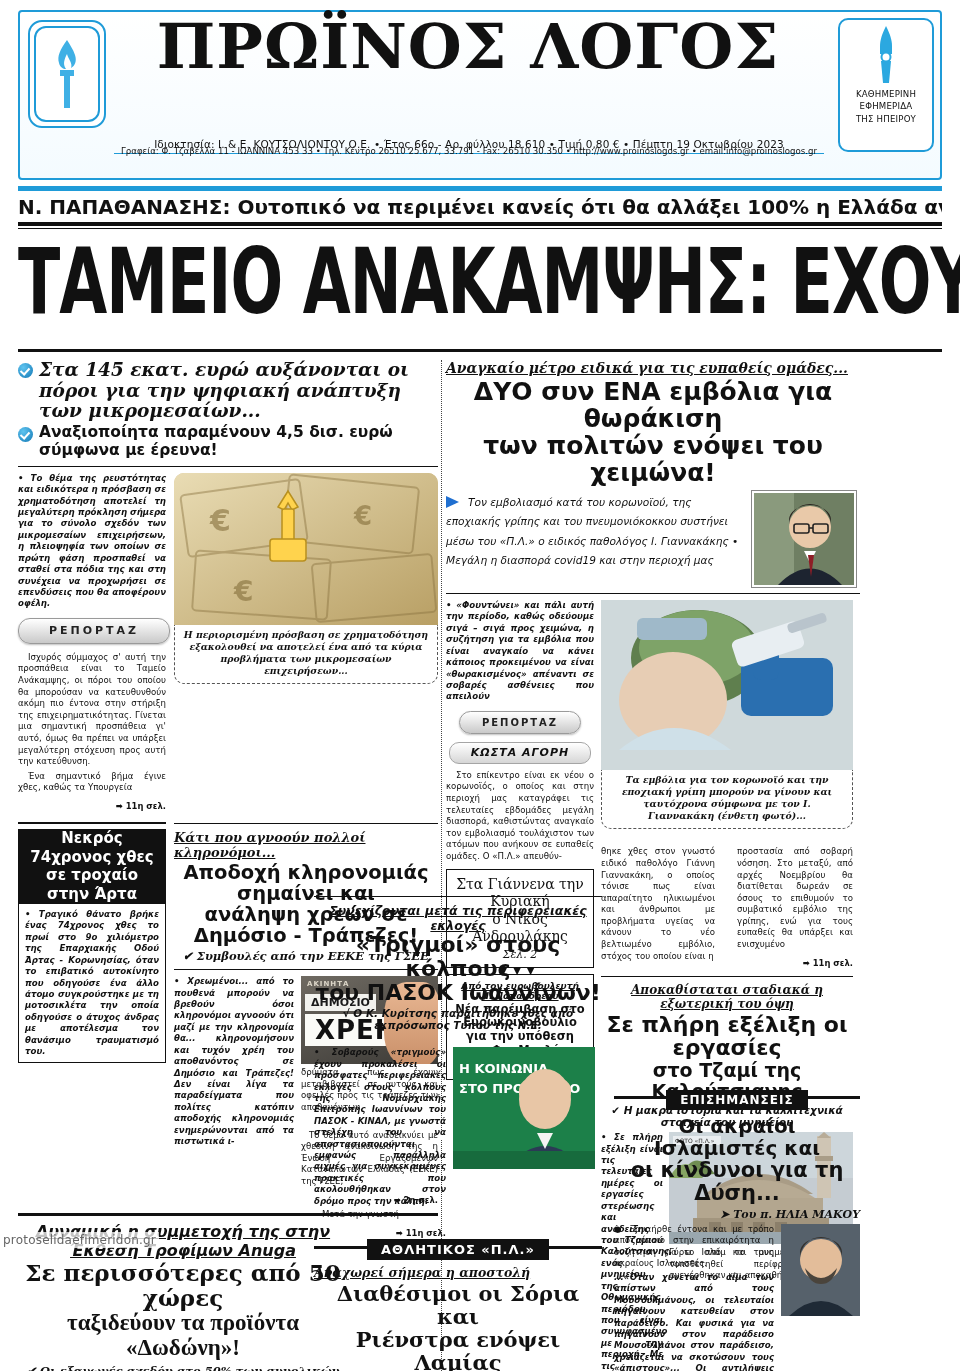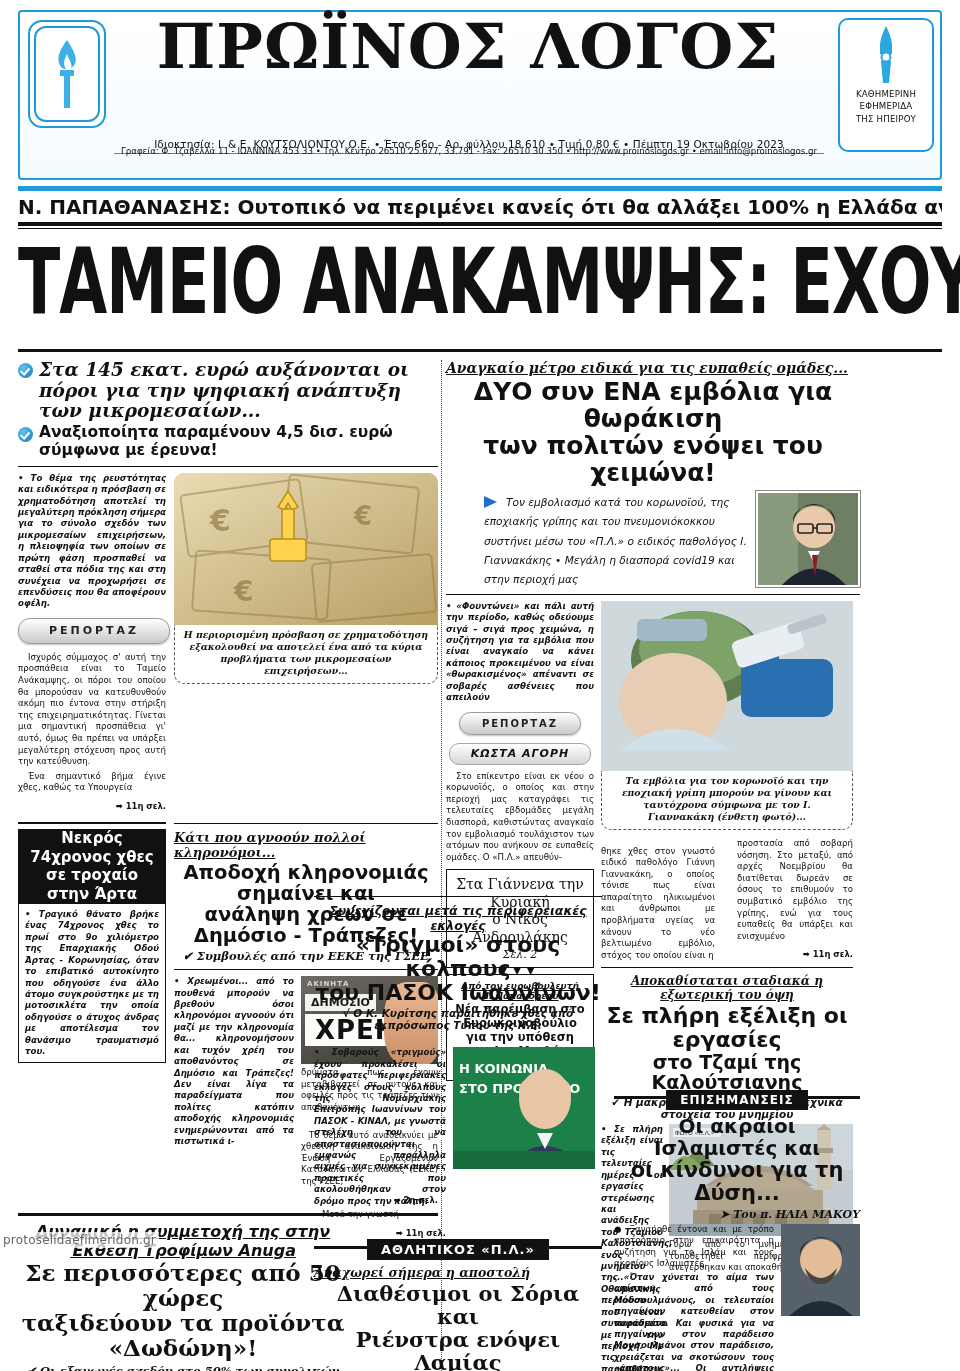--- a/index.html
+++ b/index.html
@@ -334,35 +334,35 @@
               </div>
             </div>
           </div>
         </div>
       </div>
 
       <div class="hr-thick" style="margin-top:6px;"></div>
       <div style="width:330px;">
         <div class="kicker-sans" style="text-align:center;">Δυναμική η συμμετοχή της στην Έκθεση Τροφίμων Anuga</div>
         <div class="head-serif" style="font-size:23px;">Σε περισσότερες από 50 χώρες</div>
-        <div class="head-serif" style="font-size:23px;">ταξιδεύουν τα προϊόντα «Δωδώνη»!</div>
+        <div class="head-serif" style="font-size:23px;font-family:Liberation Serif, serif;">ταξιδεύουν τα προϊόντα «Δωδώνη»!</div>
         <div class="sub-it">✔ Οι εξαγωγές σχεδόν στο 50% των συνολικών πωλήσεων</div>
 
       </div>
 
     </div>
 
     <div class="colB">
 
       <div>
         <div class="kicker" style="font-size:14px;">Αναγκαίο μέτρο ειδικά για τις ευπαθείς ομάδες...</div>
         <div class="head-sans" style="font-size:25px;">ΔΥΟ συν ΕΝΑ εμβόλια για θωράκιση</div>
         <div class="head-sans" style="font-size:25px;">των πολιτών ενόψει του χειμώνα!</div>
 
-        <div style="display:flex;gap:6px;align-items:flex-start;margin-top:5px;margin-left:38px;">
+        <div style="display:flex;gap:6px;align-items:flex-start;margin-top:5px;">
           <div style="width:300px;">
             <span class="flag-tri"></span>
             <span class="lead-intro">Τον εμβολιασμό κατά του κορωνοϊού, της εποχιακής γρίπης και του πνευμονιόκοκκου συστήνει μέσω του «Π.Λ.» ο ειδικός παθολόγος Ι. Γιαννακάκης • Μεγάλη η διασπορά covid19 και στην περιοχή μας</span>
           </div>
           <div style="width:104px;">
             <div class="photo avatar" style="height:92px;background:#5c6e52;position:relative;overflow:hidden;">
               <svg width="104" height="92" viewBox="0 0 104 92">
                 <rect width="104" height="92" fill="#6f7f63"></rect>
                 <rect x="0" y="0" width="40" height="92" fill="#8a9a7d"></rect>
                 <circle cx="56" cy="34" r="21" fill="#e9c9a9"></circle>
@@ -412,21 +412,21 @@
                 <ellipse cx="72" cy="100" rx="54" ry="48" fill="#e7cdb4"></ellipse>
                 <path d="M18 150 q54 -44 112 0 z" fill="#cfe0e8"></path>
                 <rect x="140" y="58" width="92" height="58" rx="10" fill="#2a6fb0"></rect>
                 <rect x="152" y="40" width="26" height="40" rx="8" fill="#2a6fb0"></rect>
                 <rect x="132" y="30" width="70" height="28" rx="6" fill="#e8eef2" transform="rotate(-18 167 44)"></rect>
                 <rect x="186" y="18" width="40" height="10" rx="4" fill="#b9c4cc" transform="rotate(-18 206 23)"></rect>
                 <rect x="36" y="18" width="70" height="22" rx="6" fill="#9fb9c9"></rect>
               </svg>
             </div>
             <div class="cap-dash">Τα εμβόλια για τον κορωνοϊό και την εποχιακή γρίπη μπορούν να γίνουν και ταυτόχρονα σύμφωνα με τον Ι. Γιαννακάκη (ένθετη φωτό)...</div>
-            <div style="display:flex;gap:22px;margin-top:8px;align-items:flex-end;">
+            <div style="display:flex;gap:22px;margin-top:17px;">
               <div style="width:120px;" class="body-rg">θηκε χθες στον γνωστό ειδικό παθολόγο Γιάννη Γιαννακάκη, ο οποίος τόνισε πως είναι απαραίτητο ηλικιωμένοι και άνθρωποι με προβλήματα υγείας να κάνουν το νέο βελτιωμένο εμβόλιο, στόχος του οποίου είναι η</div>
               <div style="width:122px;">
                 <div class="body-rg">προστασία από σοβαρή νόσηση. Στο μεταξύ, από αρχές Νοεμβρίου θα διατίθεται δωρεάν σε όσους το επιθυμούν το συμβατικό εμβόλιο της γρίπης, ενώ για τους ευπαθείς θα υπάρξει και ενισχυμένο</div>
                 <div style="text-align:right;">
                   <span class="jump">➡ 11η σελ.</span>
                 </div>
               </div>
             </div>
 
             <div class="hr-thin"></div>

